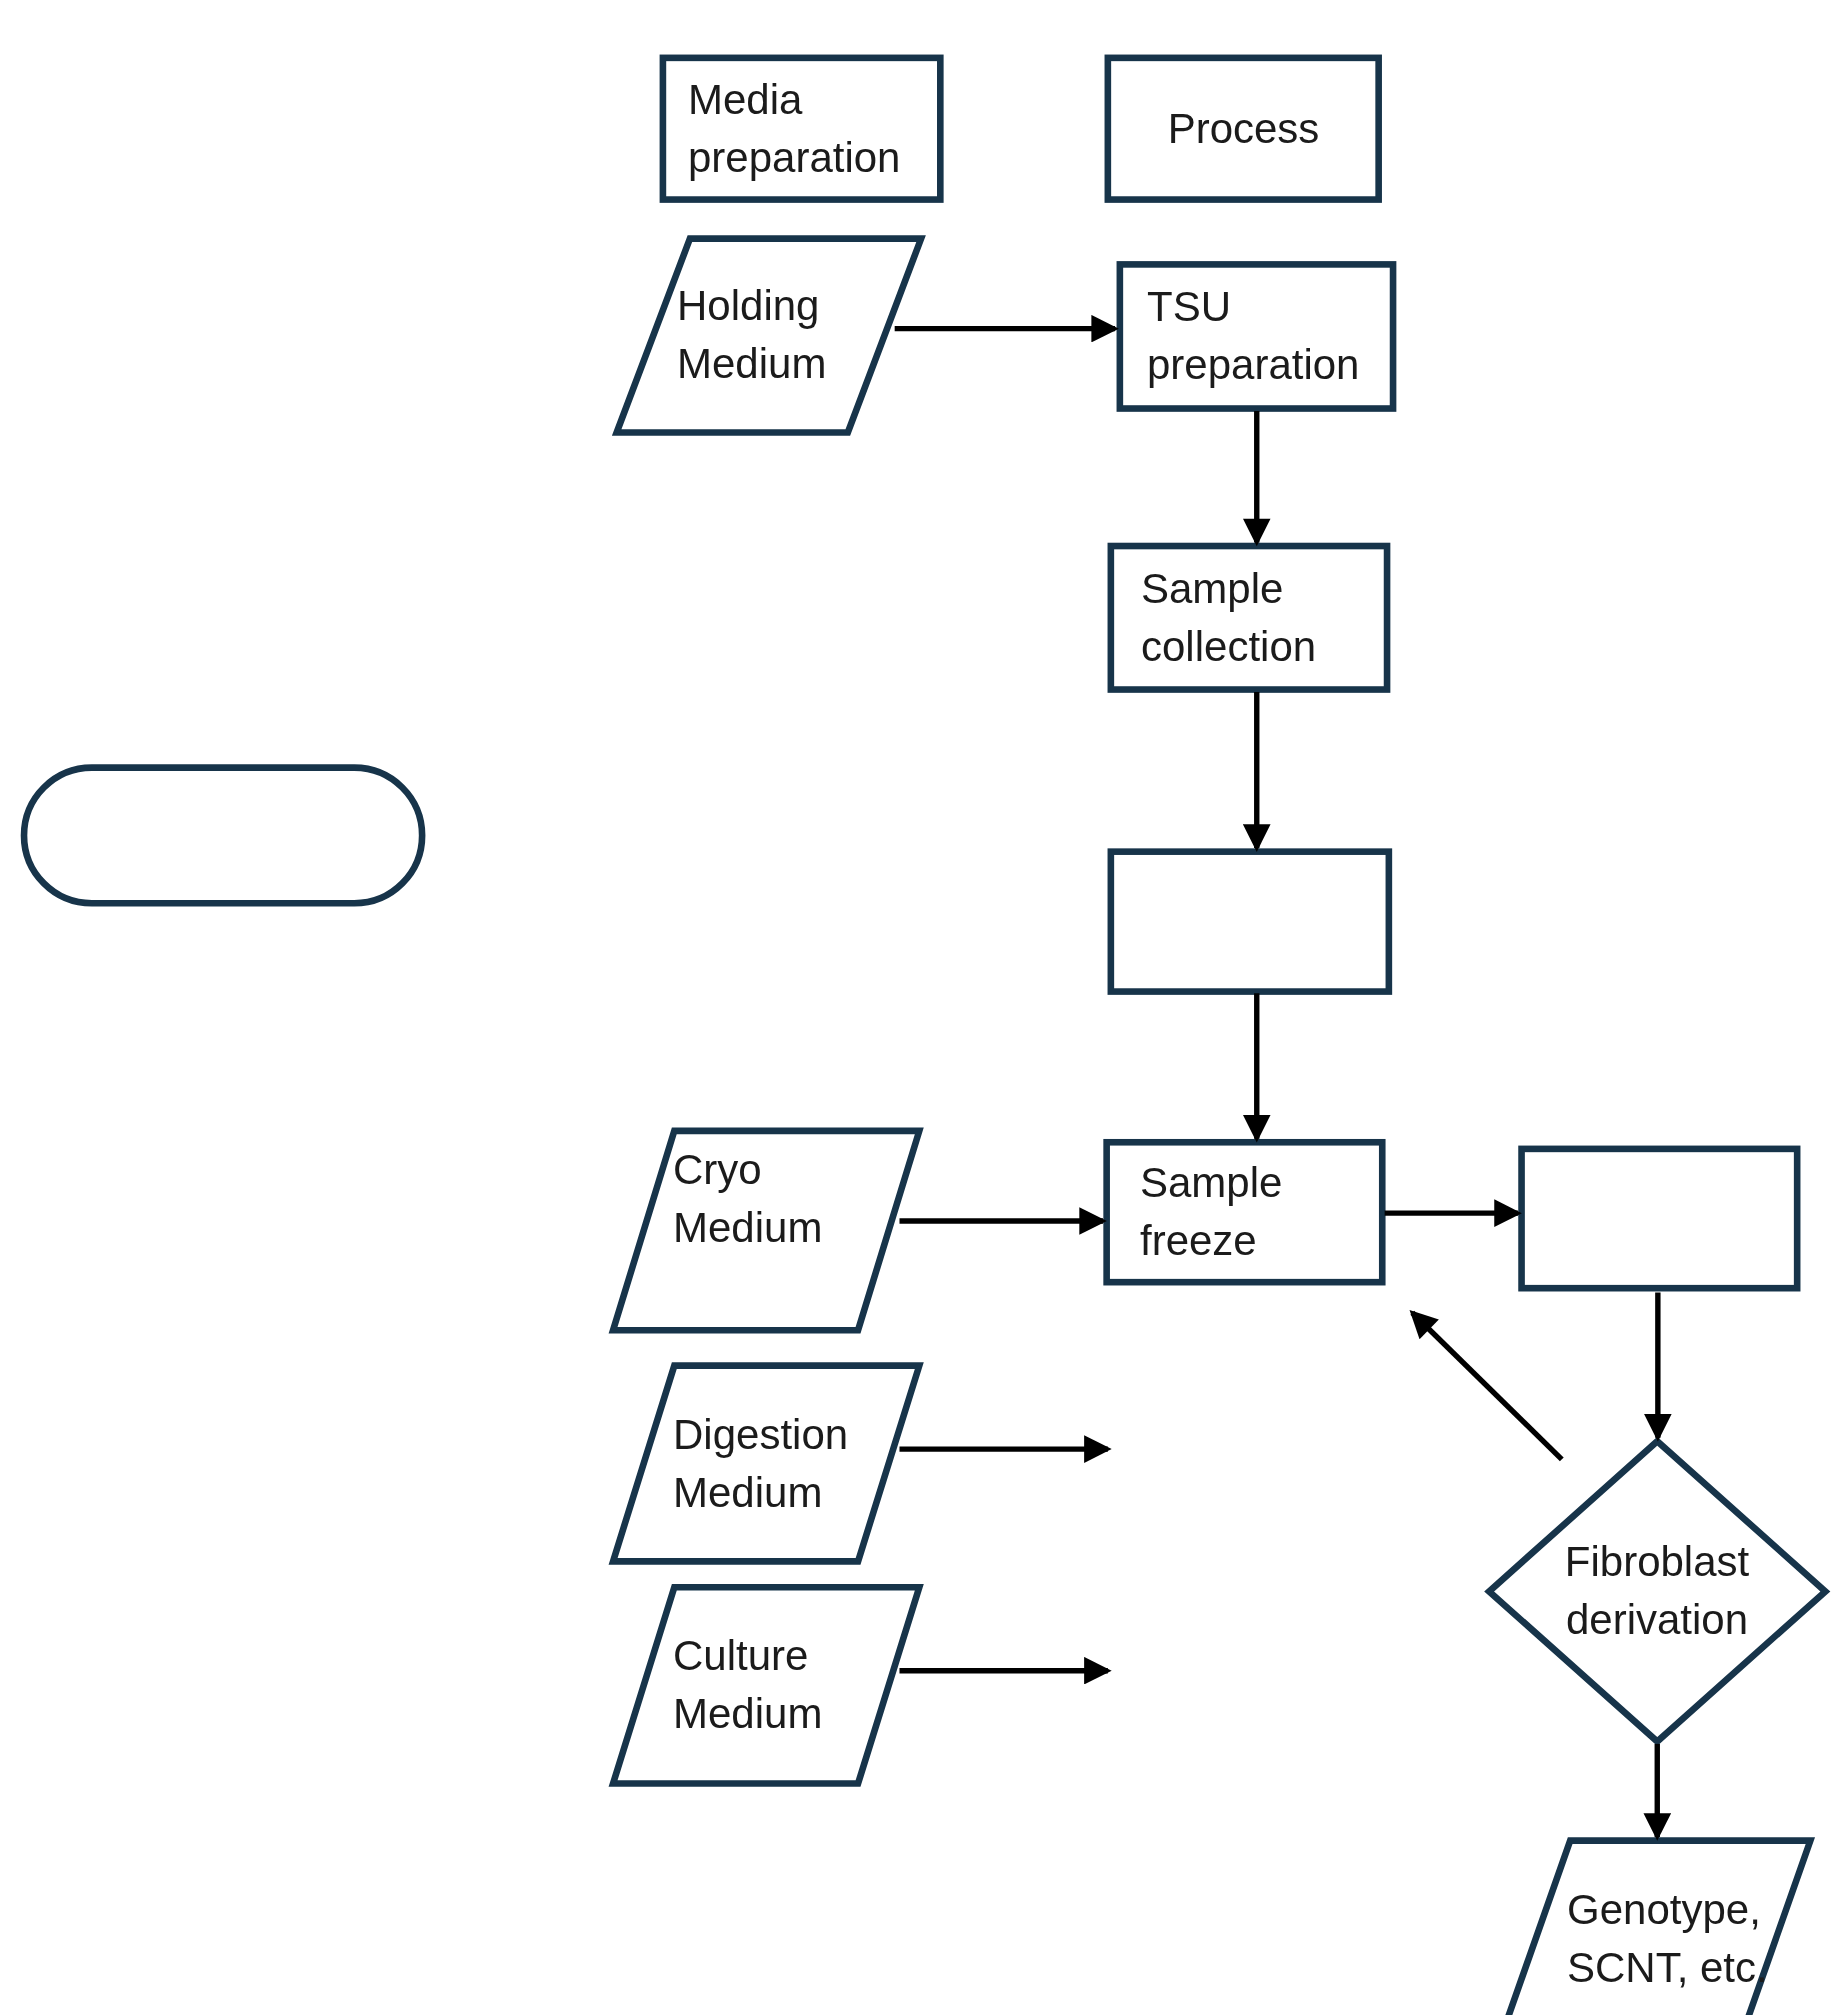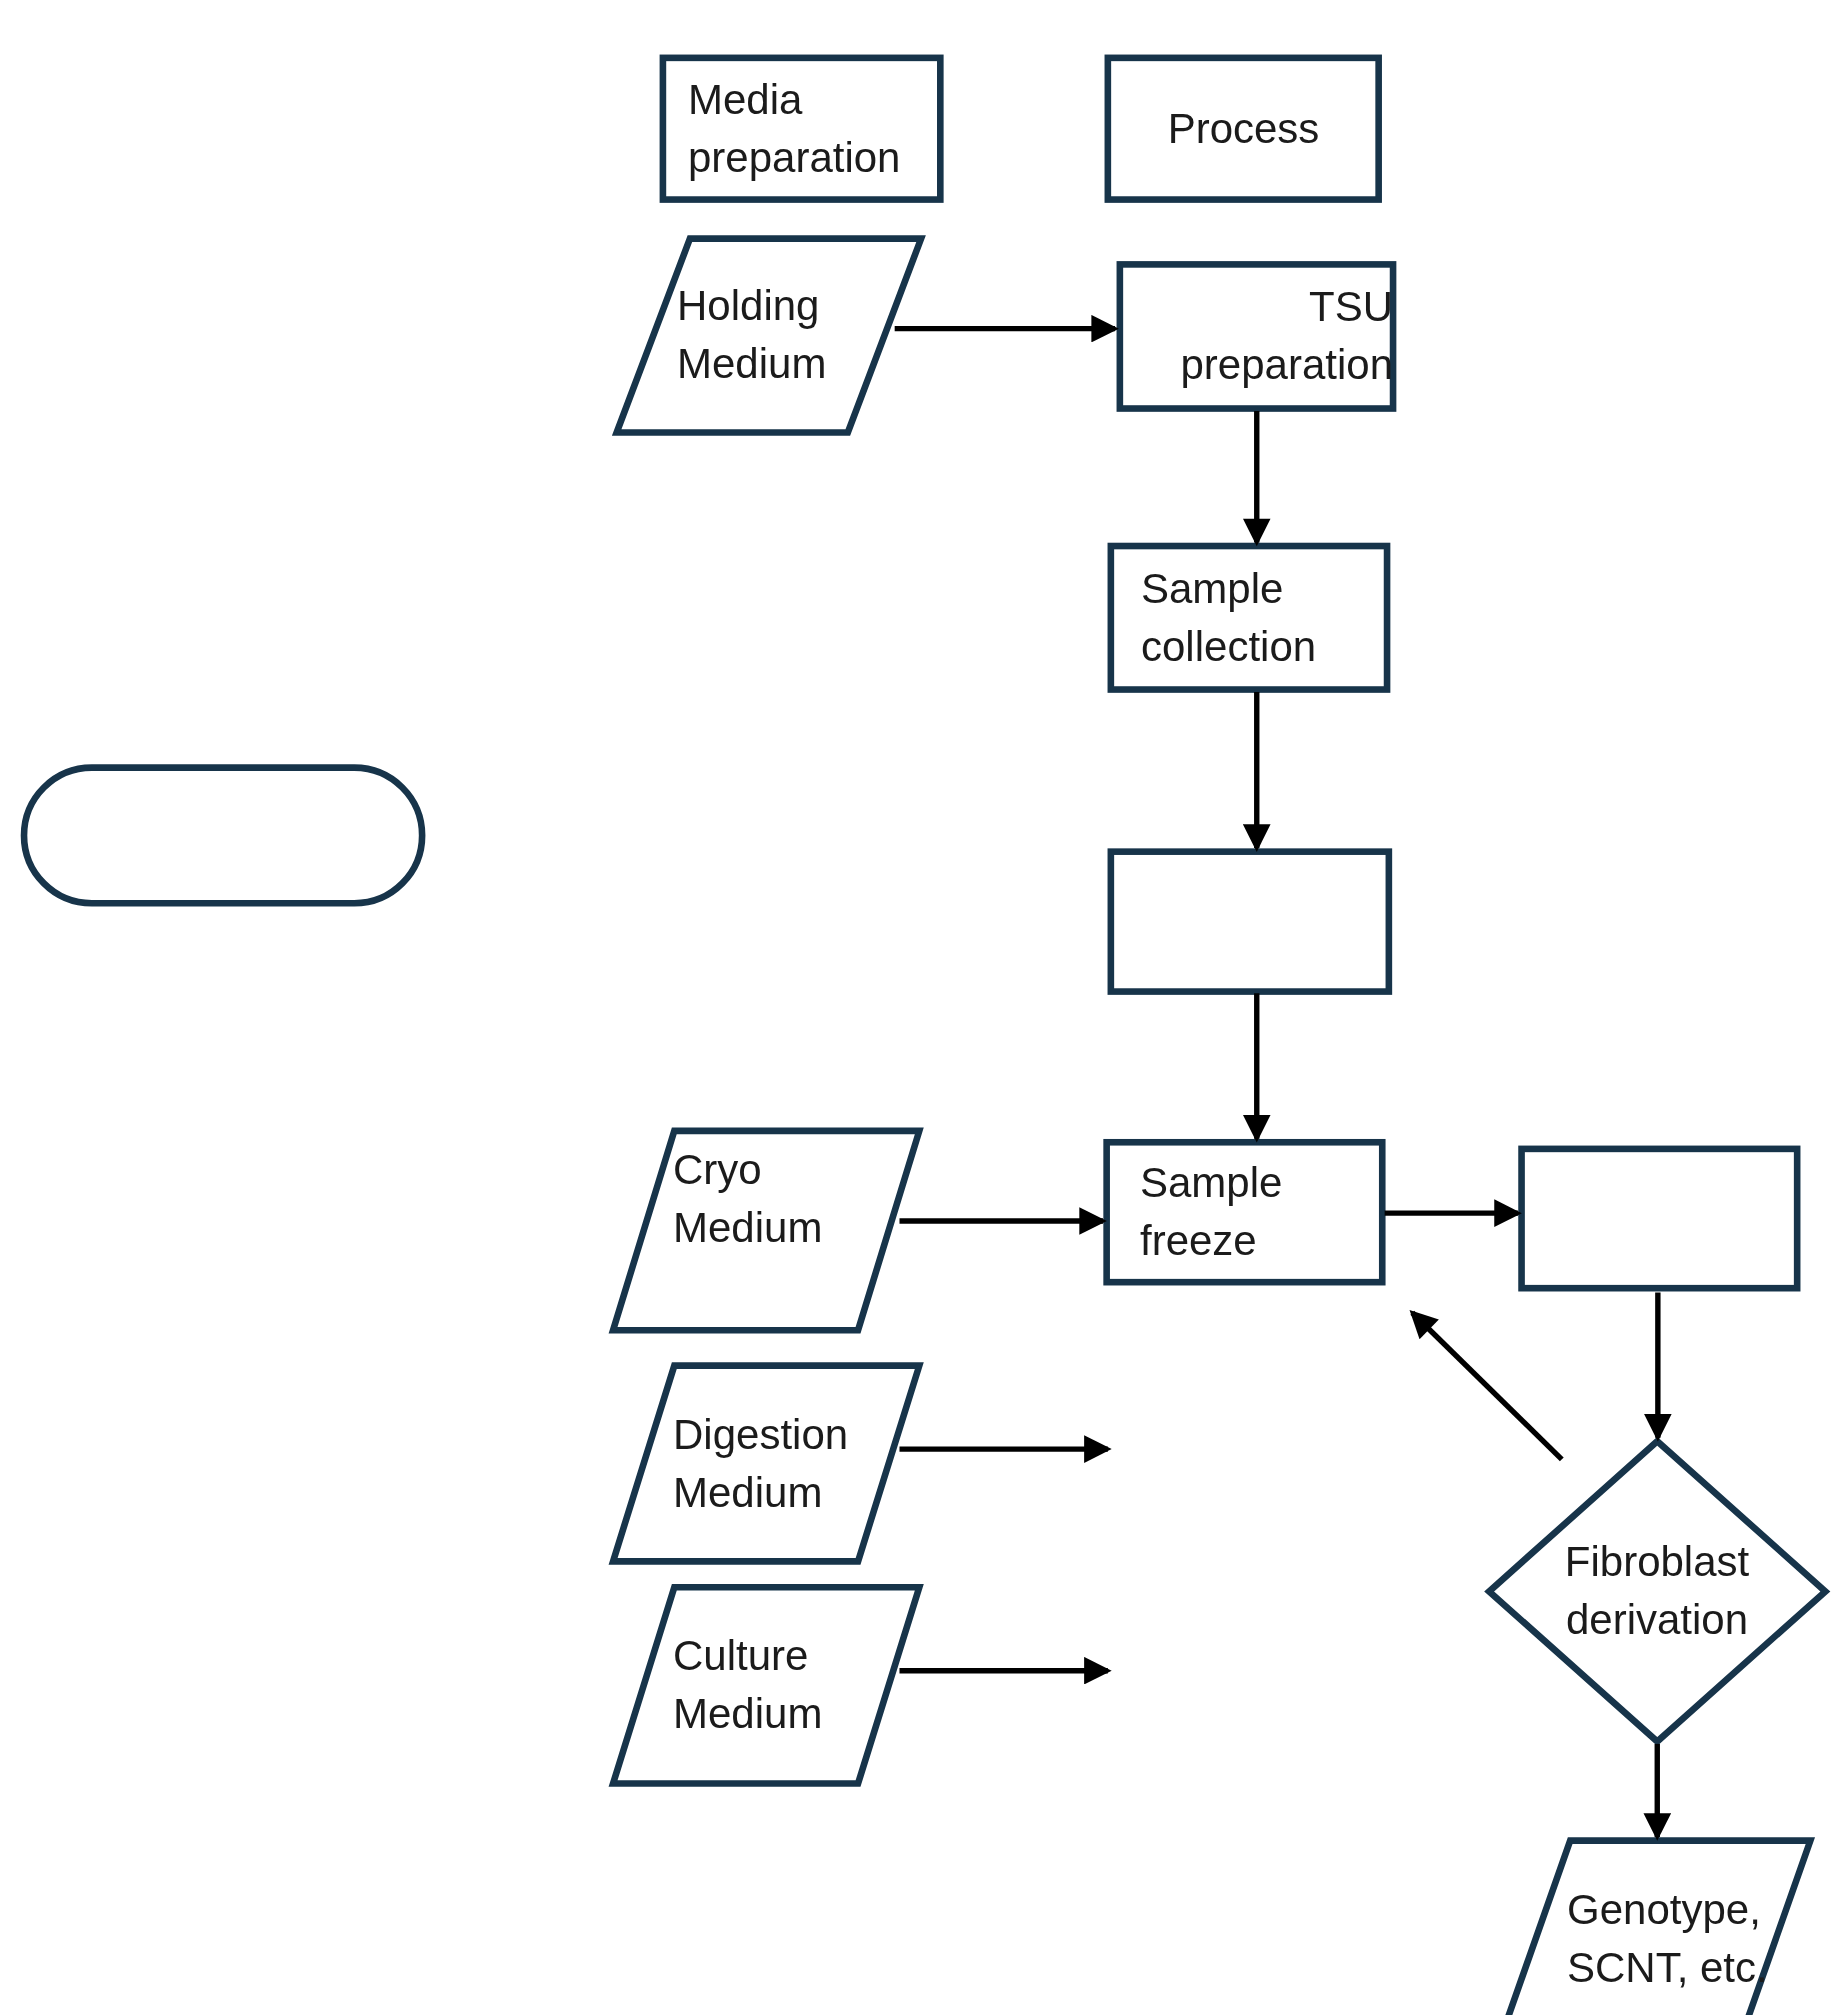--- a/index.html
+++ b/index.html
@@ -23,21 +23,21 @@
     font-size:42px;
     line-height:1.37;
     z-index:2;
   }
   .label span { display:block; white-space:nowrap; }
   .label.center { align-items:center; text-align:right; padding-left:0 !important; }
   
   .lbl-media            { left:663px; top:21.6px;   width:277px; height:142px; padding-left:25px;  }
   .lbl-process          { left:1108px; top:21.6px;   width:271px; height:142px; }
   .lbl-holding          { left:617px; top:202px;  width:305px; height:194px; padding-left:60px; }
-  .lbl-tsu              { left:1120px; top:228px;  width:273px; height:144px; padding-left:27px;align-items:flex-end;  }
+  .lbl-tsu              { left:1120px; top:228px;  width:273px; height:144px; padding-left:27px;  }
   .lbl-sample-collection{ left:1111px; top:510px;  width:276px; height:144px; padding-left:30px;  }
   .lbl-overnight        { left:1111px; top:816px; width:278px; height:140px; padding-left:30px;  }
   .lbl-tissue           { left:20.4px;   top:728px; width:405px; height:143px; padding-left:33px; font-size:43px; }
   .lbl-cryo             { left:613px; top:1063px; width:306px; height:199px; padding-left:60px; }
   .lbl-sample-freeze    { left:1107px; top:1106px; width:276px; height:140px; padding-left:33px;  }
   .lbl-store            { left:1522px; top:1113px; width:276px; height:139px; padding-left:30px;  }
   .lbl-fibroblast       { left:1489px; top:1405px; width:336px; height:300px; }
   .lbl-digestion        { left:613px; top:1330px; width:306px; height:196px; padding-left:60px; }
   .lbl-culture          { left:613px; top:1551px; width:306px; height:196px; padding-left:60px; }
   .lbl-genotype         { left:1501px; top:1805px; width:309px; height:196px; padding-left:66px; }

